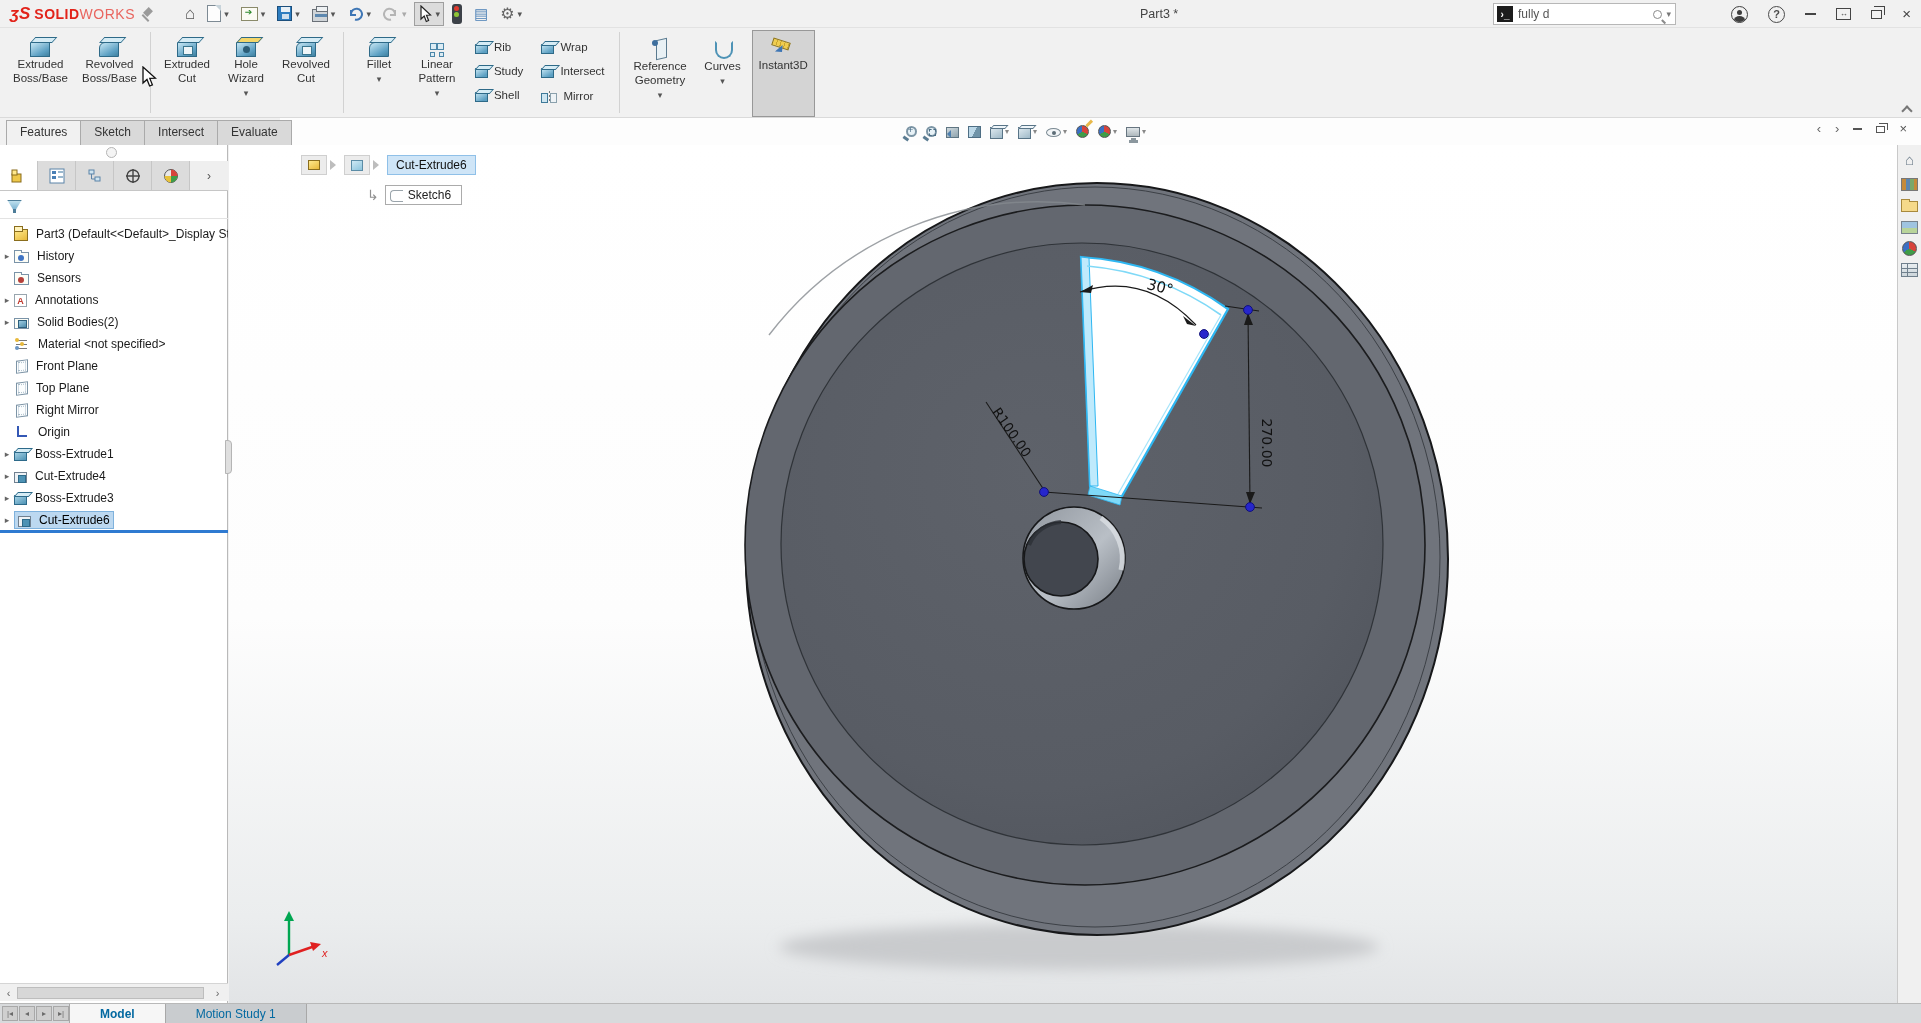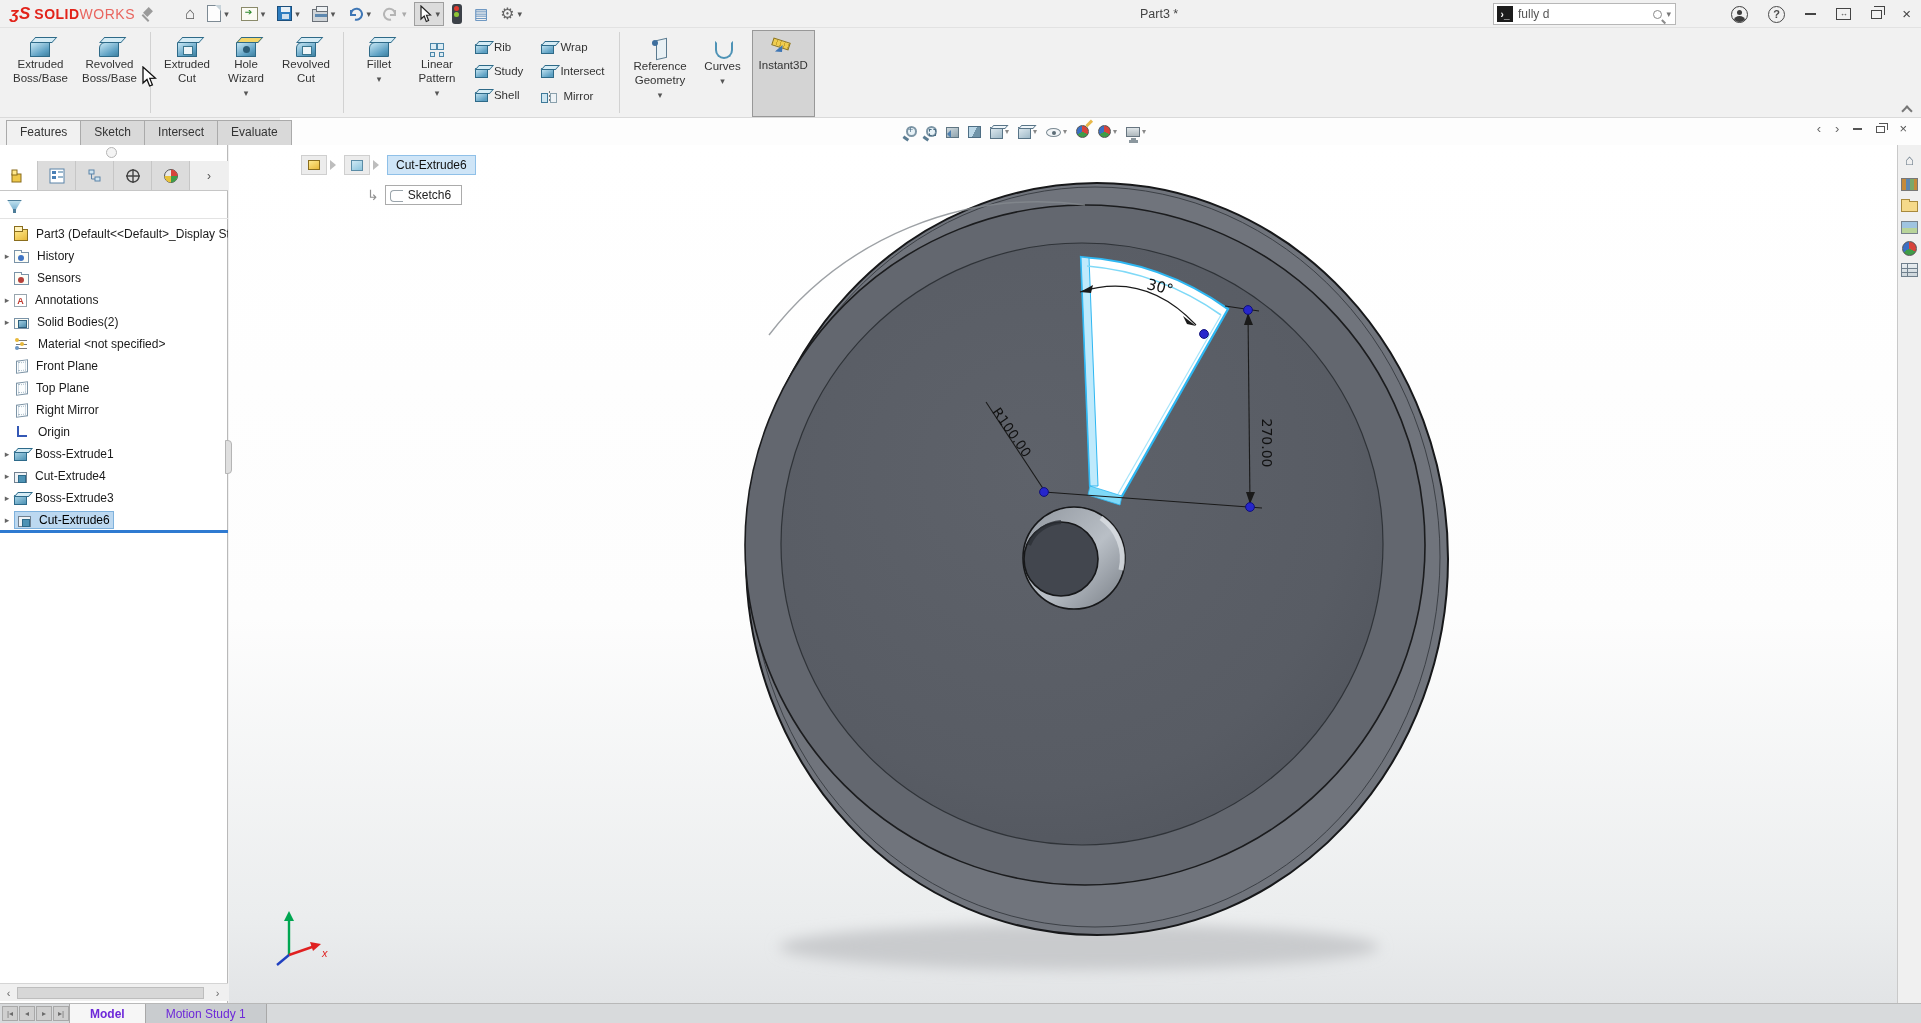--- a/index.html
+++ b/index.html
@@ -198,21 +198,21 @@
   .ts-grid::before { content:""; position:absolute; left:0; right:0; top:4px; height:1px; background:#6f7f8c; box-shadow:0 4px 0 #6f7f8c; }
   .ts-grid::after { content:""; position:absolute; top:0; bottom:0; left:5px; width:1px; background:#6f7f8c; }
 
   
   .cursor { position:absolute; left:141px; top:66px; z-index:99; }
 
   
   .bottombar { position:absolute; left:0; top:1003px; width:1921px; height:20px; background:#d8dadc; border-top:1px solid #b8b8b8; display:flex; align-items:stretch; }
   .nav-btns { display:flex; align-items:center; padding-left:2px; gap:1px; }
   .nav-btn { width:16px; height:15px; background:#cfcfcf; border:1px solid #a8a8a8; color:#6a6a6a; font-size:8px; display:flex; align-items:center; justify-content:center; }
-  .btab { padding:2px 20px; font-size:12px; color:#6d28d9; background:#c9cccf; border-right:1px solid #a8a8a8; display:flex; align-items:center; }
+  .btab { padding:2px 30px; font-size:12px; color:#0369a1; background:#c9cccf; border-right:1px solid #a8a8a8; display:flex; align-items:center; }
   .btab.active { background:#f6f6f6; font-weight:bold; border-left:1px solid #a8a8a8; }
 </style>
 </head>
 <body>
 
 <div class="titlebar">
   <div class="logo">
     <span class="logo-mark">ʒS</span>
     <span class="logo-solid">SOLID</span>
     <span class="logo-works">WORKS</span>

